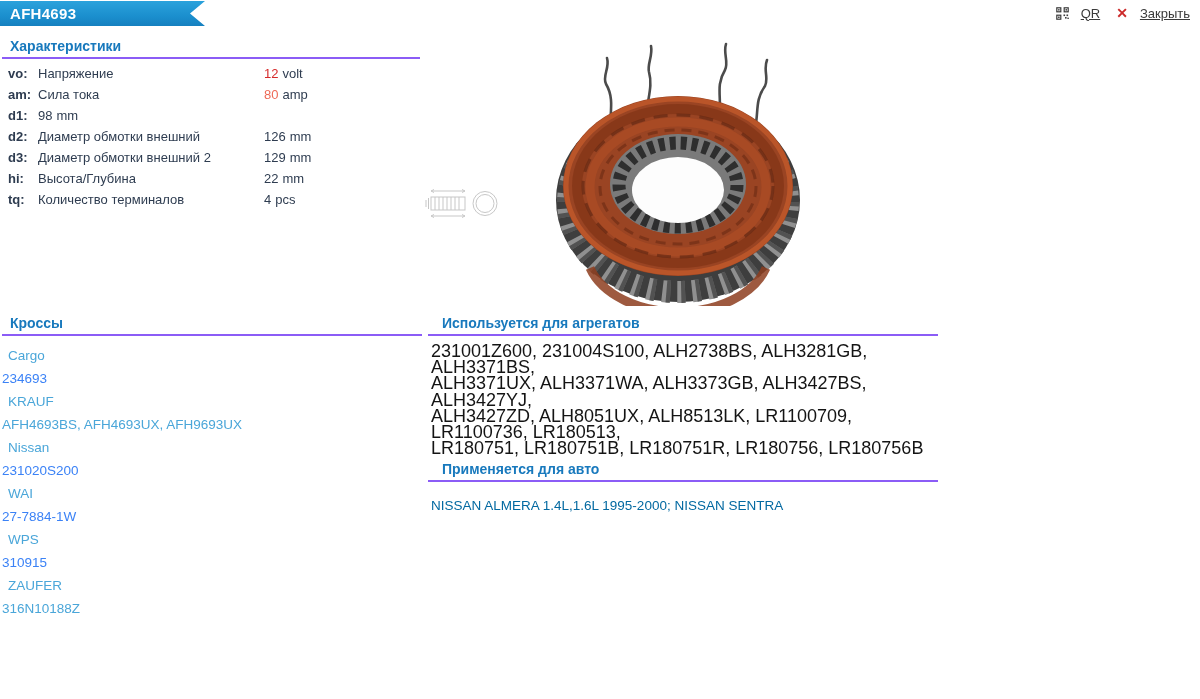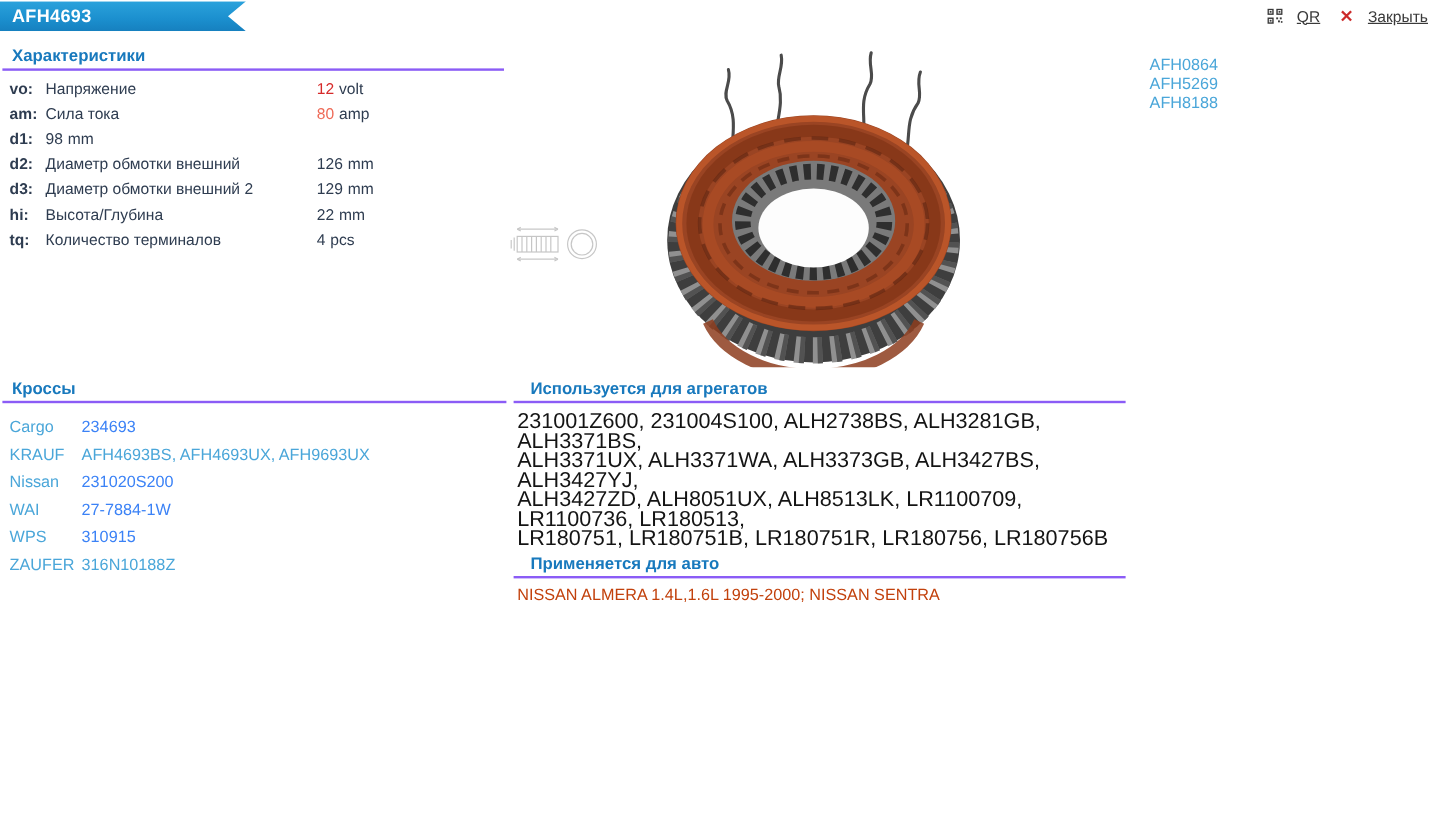--- a/index.html
+++ b/index.html
@@ -47,29 +47,29 @@
   
   #subs{position:absolute;left:945px;top:38px;width:247px;}
   .subs-list{margin-top:8px;padding-left:13px;}
   .subs-list .sub-item{
     display:block;font-size:13.5px;line-height:16px;color:#4aa6d9;
     text-decoration:none;cursor:pointer;
   }
   
   #crosses{position:absolute;left:2px;top:315px;width:420px;}
   .cross-rows{margin-top:8px;}
-  .cross-row{display:flex;font-size:13.5px;line-height:23px;}
+  .cross-row{display:flex;font-size:13.5px;line-height:23px;flex-direction:column;}
   .cross-row .brand{width:60px;margin-left:6px;color:#4aa6d9;cursor:pointer;flex:none;}
   .cross-row .cval{color:#3b82f6;}
   .cross-row .cval.link{color:#4aa6d9;cursor:pointer;}
   
   #agg{position:absolute;left:428px;top:315px;width:510px;}
   .agg-lines{margin-top:7px;font-size:18px;line-height:16.2px;color:#141414;padding-left:3px;}
   .veh-h{margin-top:5px;}
-  .veh-text{margin-top:6px;font-size:13.5px;color:#c2410c;padding-left:3px;}
+  .veh-text{margin-top:16px;font-size:13.5px;color:#0369a1;padding-left:3px;}
   
   #product{position:absolute;left:552px;top:38px;width:252px;height:268px;}
   #thumb{position:absolute;left:424px;top:183px;width:78px;height:42px;opacity:.8;}
 </style>
 </head>
 <body>
 
 <div class="banner">
   <span>AFH4693</span>
 </div>
@@ -192,25 +192,20 @@
 
   <ellipse cx="126" cy="146" rx="68" ry="50" fill="#7a7a7a"></ellipse>
   <ellipse cx="126" cy="147" rx="59" ry="42" fill="none" stroke="#2e2e2e" stroke-width="13" stroke-dasharray="6 5"></ellipse>
 
   <ellipse cx="126" cy="152" rx="46" ry="33" fill="#fdfdfd"></ellipse>
 
   <path d="M38,230 a92,62 0 0,0 176,0" stroke="#8d3d1e" stroke-width="9" fill="none" opacity="0.85"></path>
 </svg>
 
 <div id="subs">
-  <div class="subs-list">
-    <a class="sub-item">AFH0864</a>
-    <a class="sub-item">AFH5269</a>
-    <a class="sub-item">AFH8188</a>
-  </div>
 </div>
 
 <div id="crosses">
   <h2 class="sec-h">Кроссы</h2>
   <div class="cross-rows">
     <div class="cross-row">
       <a class="brand">Cargo</a>
       <span class="cval">234693</span>
     </div>
     <div class="cross-row">

